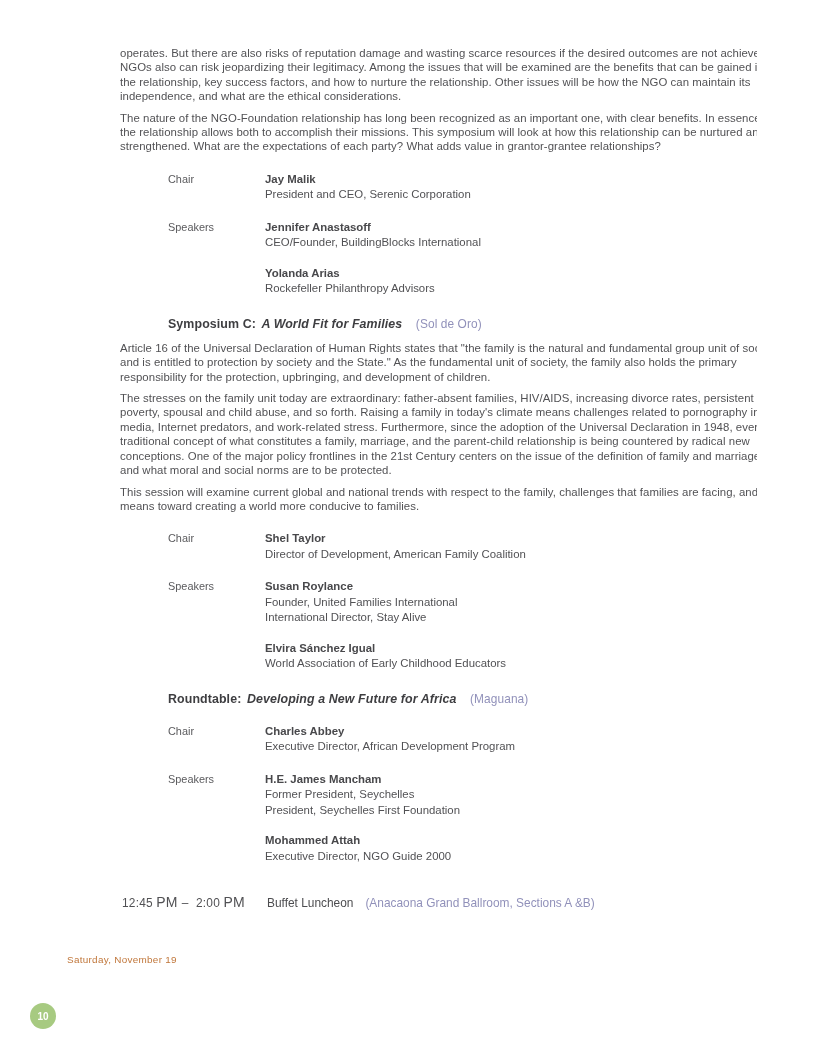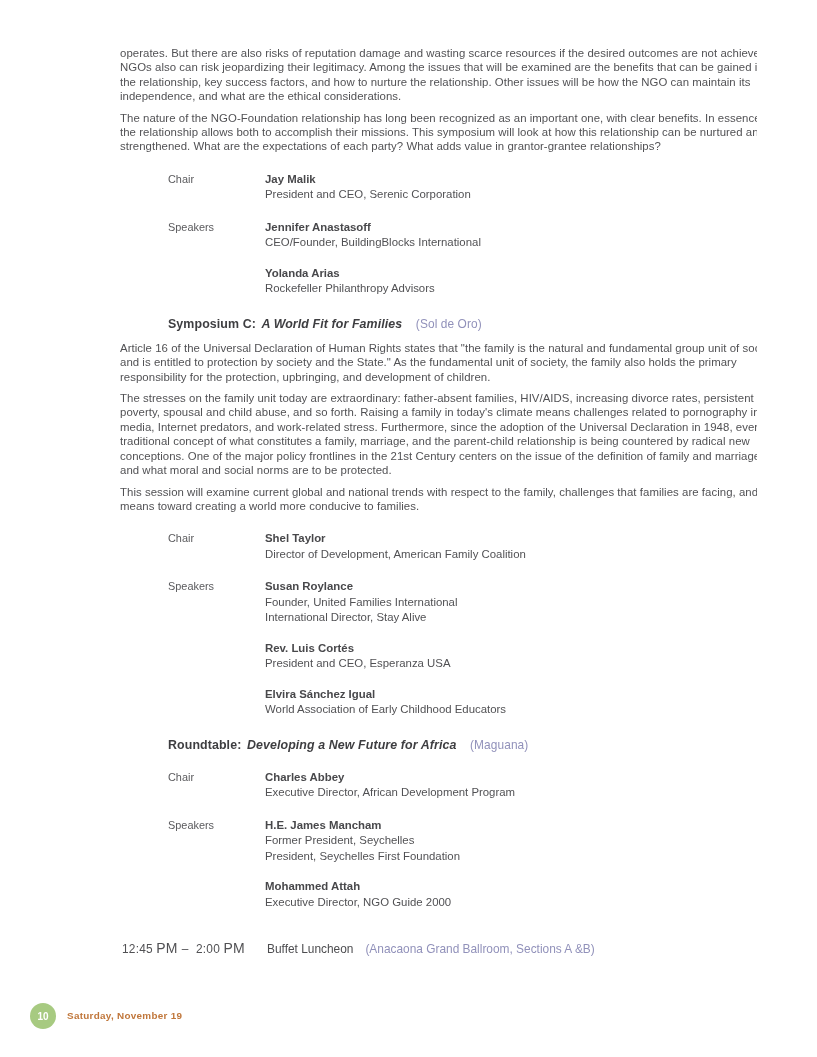--- a/index.html
+++ b/index.html
@@ -52,22 +52,22 @@
   .sch-event { margin-right:12px; color:#4c4c4f; }
   .sch-loc { color:#9191ba; }
   .page-badge {
     position:absolute; left:30px; top:1003px;
     width:26px; height:26px; border-radius:50%;
     background:#a7ca81; color:#ffffff;
     font-size:10px; font-weight:bold;
     display:flex; align-items:center; justify-content:center;
   }
   .footer-date {
-    position:absolute; left:67px; top:1010px;
-    font-size:9.9px; font-weight:bold;
+    position:absolute; left:67px; top:954px;
+    font-size:9.9px; font-weight:normal;
     color:#c0763a; letter-spacing:0.3px;
   }
 </style>
 </head>
 <body>
 
 <div class="page">
   <div class="content">
 
     <p class="para">operates. But there are also risks of reputation damage and wasting scarce resources if the desired outcomes are not achieved.  NGOs also can risk jeopardizing their legitimacy. Among the issues that will be examined are the benefits that can be gained in the relationship, key success factors, and how to nurture the relationship. Other issues will be how the NGO can maintain its independence, and what are the ethical considerations.</p>
@@ -120,24 +120,20 @@
       </div>
       <div class="prow">
         <div class="plabel">Speakers</div>
         <div class="pentries">
           <div class="entry">
             <div class="pname">Susan Roylance</div>
             <div class="ptitle">Founder, United Families International</div>
             <div class="ptitle">International Director, Stay Alive</div>
           </div>
           <div class="entry">
-            <div class="pname">Rev. Luis Cortés</div>
-            <div class="ptitle">President and CEO, Esperanza USA</div>
-          </div>
-          <div class="entry">
             <div class="pname">Elvira Sánchez Igual</div>
             <div class="ptitle">World Association of Early Childhood Educators</div>
           </div>
         </div>
       </div>
     </div>
 
     <div class="session-heading">
       <span class="h-prefix">Roundtable:</span>
       <span class="h-title">Developing a New Future for Africa</span>

